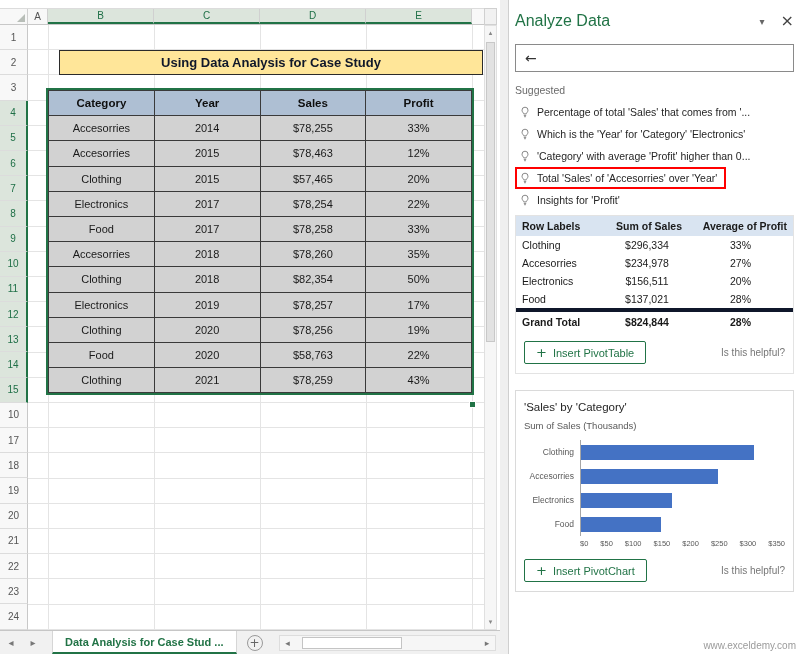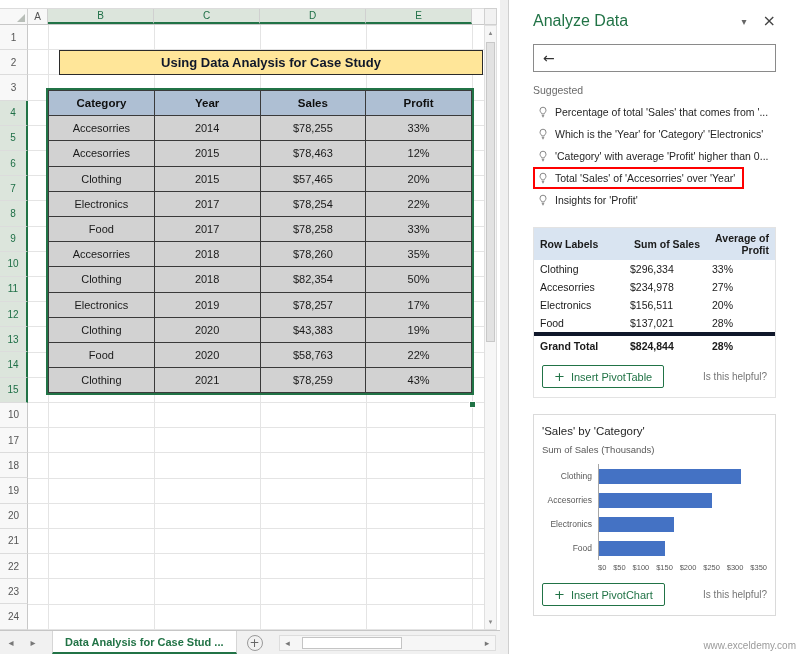--- a/index.html
+++ b/index.html
@@ -64,40 +64,40 @@
   .hscroll { margin-left:16px; margin-right:4px; flex:1; height:16px; display:flex; align-items:center;
     background:#F6F6F6; border:1px solid #DDD; }
   .hscroll .sb-btn { width:16px; text-align:center; font-size:9px; color:#777; }
   .h-track { flex:1; height:100%; position:relative; }
   .h-thumb { position:absolute; top:1px; bottom:1px; left:6px; width:100px; background:#FFF; border:1px solid #C4C4C4; }
 
   .gap { position:absolute; left:500px; top:0; width:8px; height:654px; background:#EFEFEF; }
 
   
   .pane { position:absolute; left:508px; top:0; width:292px; height:654px; background:#fff;
-    border-left:1px solid #CFCFCF; padding:0 24px; }
+    border-left:1px solid #CFCFCF; padding:0 6px; }
   .pane-head { display:flex; align-items:center; margin-top:12px; }
   .pane-title { flex:1; color:#217346; font-size:16px; }
   .pane-caret { color:#666; font-size:10px; margin-right:16px; }
   .pane-close { color:#444; font-size:16px; line-height:1; }
   .backbox { margin-top:14px; height:28px; border:1px solid #8A8A8A; display:flex; align-items:center;
     padding:0 9px; font-size:14px; color:#333; background:#fff; }
   .suggested { margin-top:12px; font-size:10.5px; color:#6a6a6a; }
   .sugg-list { margin-top:5px; display:flex; flex-direction:column; }
   .sugg { display:flex; align-items:center; gap:6px; padding:3px 7px 3px 2px; font-size:10.5px; color:#262626;
     border:2px solid transparent; align-self:flex-start; white-space:nowrap; }
   .sugg.hl { border-color:#FF0000; }
   .sugg svg { flex:0 0 auto; }
 
-  .pivot-card { margin-top:16px; border:1px solid #E3E3E3; background:#fff; }
+  .pivot-card { margin-top:4px; border:1px solid #E3E3E3; background:#fff; }
   .pivot { width:100%; border-collapse:collapse; font-size:10.5px; color:#1a1a1a; }
   .pivot th { background:#D9E4F1; font-weight:bold; padding:4px 6px; text-align:right; }
   .pivot th:first-child { text-align:left; width:90px; }
   .pivot th:nth-child(2) { width:82px; }
-  .pivot td { padding:3px 6px; text-align:left; }
+  .pivot td { padding:3px 6px; text-align:center; }
   .pivot td:first-child { text-align:left; }
   .pivot tfoot td { font-weight:bold; border-top:4px solid #0f172a; padding:4px 6px; }
   .btnrow { display:flex; align-items:center; justify-content:space-between; padding:9px 8px; }
   .greenbtn { background:#fff; border:1px solid #217346; color:#217346; font-size:11px;
     padding:4px 11px; border-radius:2px; display:flex; align-items:center; gap:6px;
     font-family:"Liberation Sans", sans-serif; cursor:pointer; }
   .greenbtn .plus { font-size:13px; line-height:1; }
   .helpful { font-size:10px; color:#767676; }
 
   .chart-card { margin-top:16px; border:1px solid #DADADA; padding:10px 8px 2px; background:#fff; }
@@ -220,21 +220,21 @@
           </tr>
           <tr>
             <td>Electronics</td>
             <td>2019</td>
             <td>$78,257</td>
             <td>17%</td>
           </tr>
           <tr>
             <td>Clothing</td>
             <td>2020</td>
-            <td>$43,383</td>
+            <td>$78,256</td>
             <td>19%</td>
           </tr>
           <tr>
             <td>Food</td>
             <td>2020</td>
             <td>$58,763</td>
             <td>22%</td>
           </tr>
           <tr>
             <td>Clothing</td>

